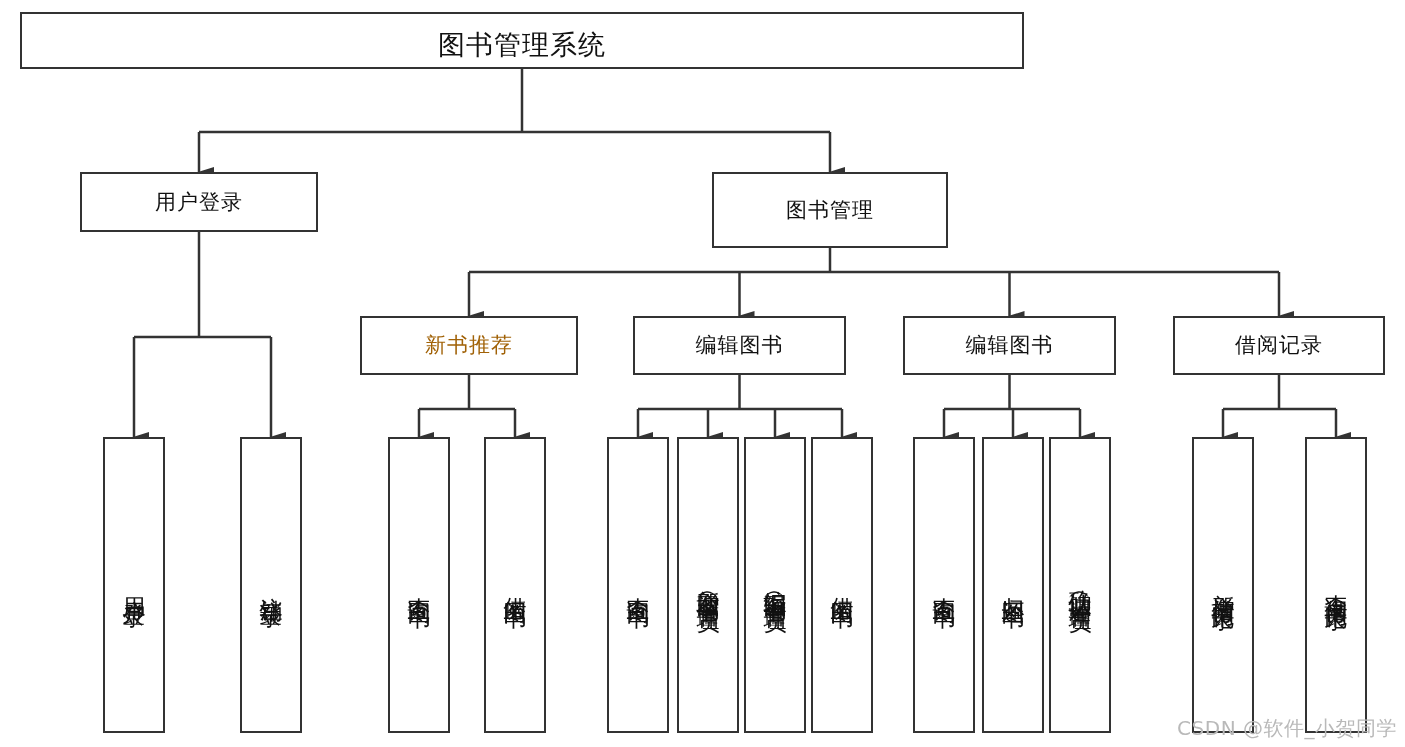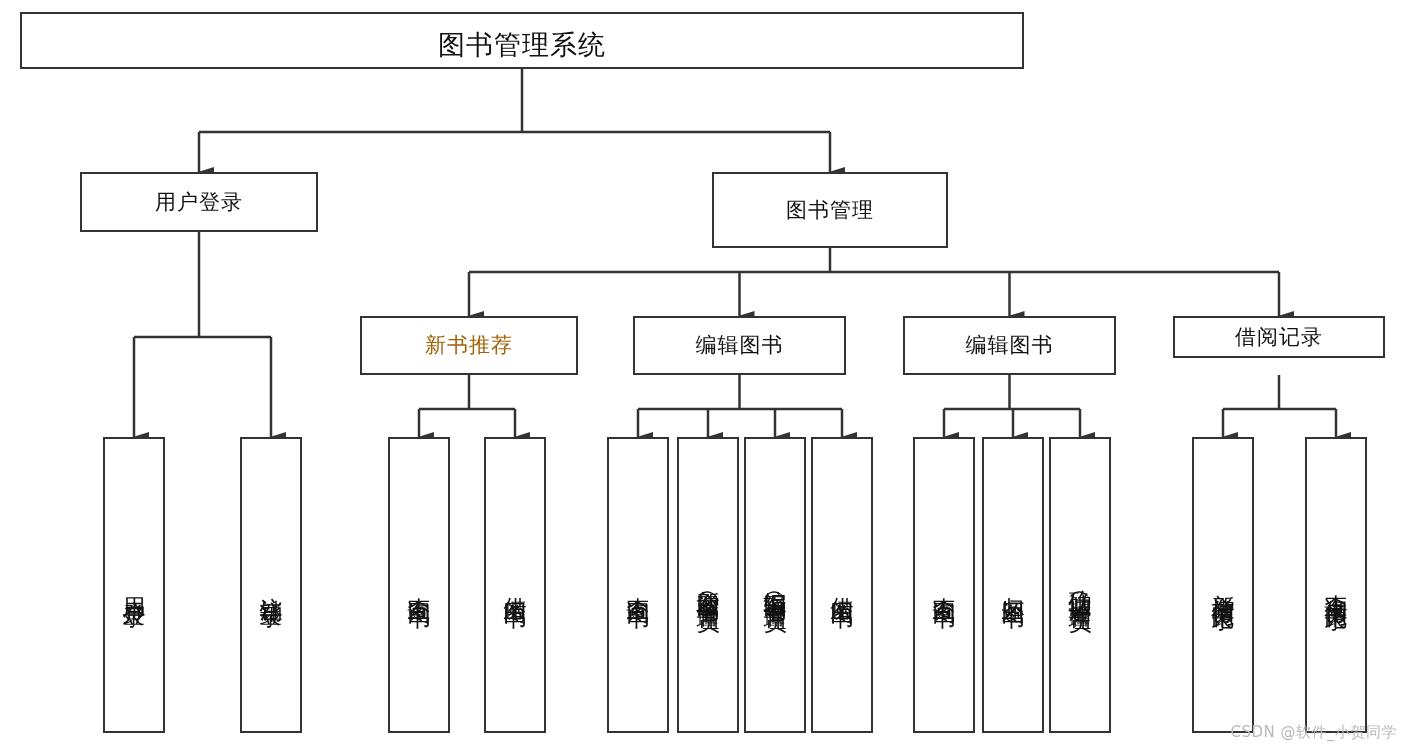--- a/index.html
+++ b/index.html
@@ -60,21 +60,21 @@
     text-orientation: upright;
     font-size: 23px;
     line-height: 1.18;
     letter-spacing: 3px;
     white-space: nowrap;
   }
   #watermark {
     position: absolute;
     right: 8px;
     bottom: 5px;
-    font-size: 15px;
+    font-size: 20px;
     color: #b9b9b9;
     letter-spacing: 0.5px;
     white-space: nowrap;
     user-select: none;
   }
 </style>
 </head>
 <body>
 
 <div id="diagram-root">
@@ -134,21 +134,21 @@
       </div>
       <div class="node node-h" style="left: 360px; top: 316px; width: 218px; height: 59px; border-color: rgb(51, 51, 51); background: rgb(255, 255, 255); color: #a16207;">
         <span class="node-label">新书推荐</span>
       </div>
       <div class="node node-h" style="left: 633px; top: 316px; width: 213px; height: 59px; border-color: rgb(51, 51, 51); background: rgb(255, 255, 255); color: rgb(17, 17, 17);">
         <span class="node-label">编辑图书</span>
       </div>
       <div class="node node-h" style="left: 903px; top: 316px; width: 213px; height: 59px; border-color: rgb(51, 51, 51); background: rgb(255, 255, 255); color: rgb(17, 17, 17);">
         <span class="node-label">编辑图书</span>
       </div>
-      <div class="node node-h" style="left: 1173px; top: 316px; width: 212px; height: 42px; border-color: rgb(51, 51, 51); background: rgb(255, 255, 255); color: rgb(17, 17, 17); align-items: center;">
+      <div class="node node-h" style="left: 1173px; top: 316px; width: 212px; height: 59px; border-color: rgb(51, 51, 51); background: rgb(255, 255, 255); color: rgb(17, 17, 17); align-items: center;">
         <span class="node-label">借阅记录</span>
       </div>
       <div class="node node-v" style="left: 103px; top: 437px; width: 62px; height: 296px; border-color: rgb(51, 51, 51); background: rgb(255, 255, 255); color: rgb(17, 17, 17);">
         <span class="node-label">用户登录</span>
       </div>
       <div class="node node-v" style="left: 240px; top: 437px; width: 62px; height: 296px; border-color: rgb(51, 51, 51); background: rgb(255, 255, 255); color: rgb(17, 17, 17);">
         <span class="node-label">注销登录</span>
       </div>
       <div class="node node-v" style="left: 388px; top: 437px; width: 62px; height: 296px; border-color: rgb(51, 51, 51); background: rgb(255, 255, 255); color: rgb(17, 17, 17);">
         <span class="node-label">查询图书</span>

